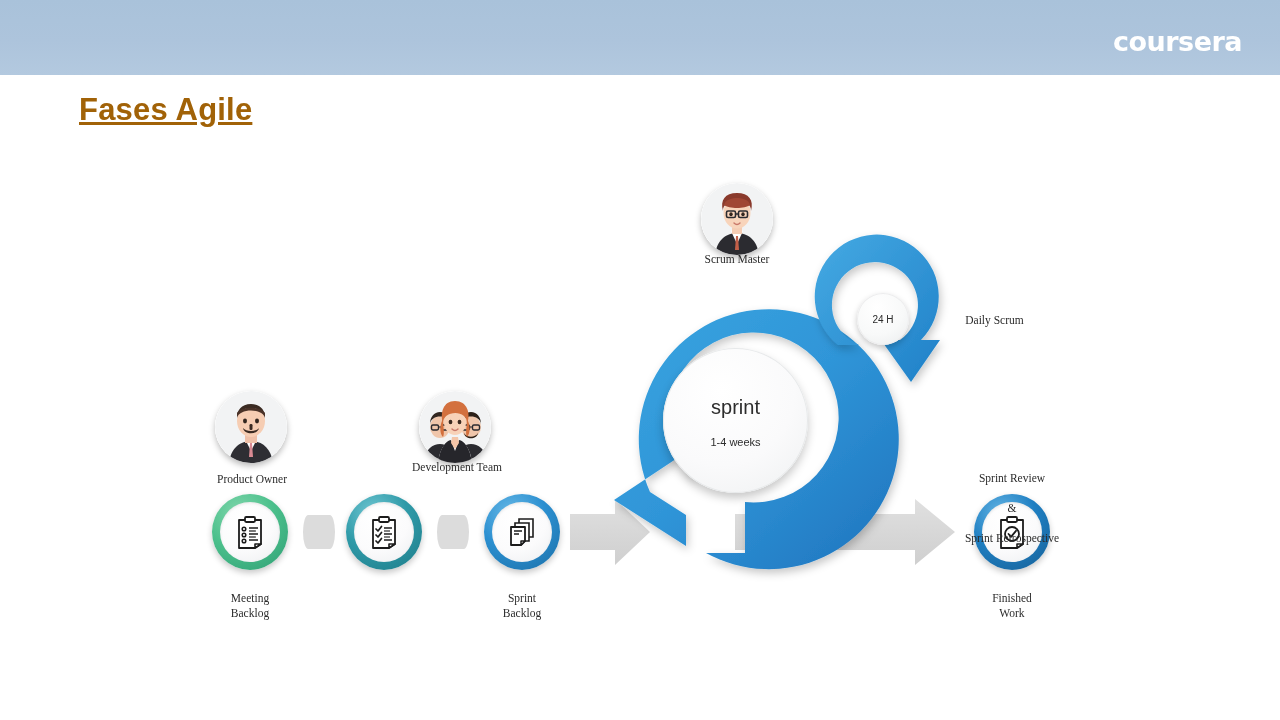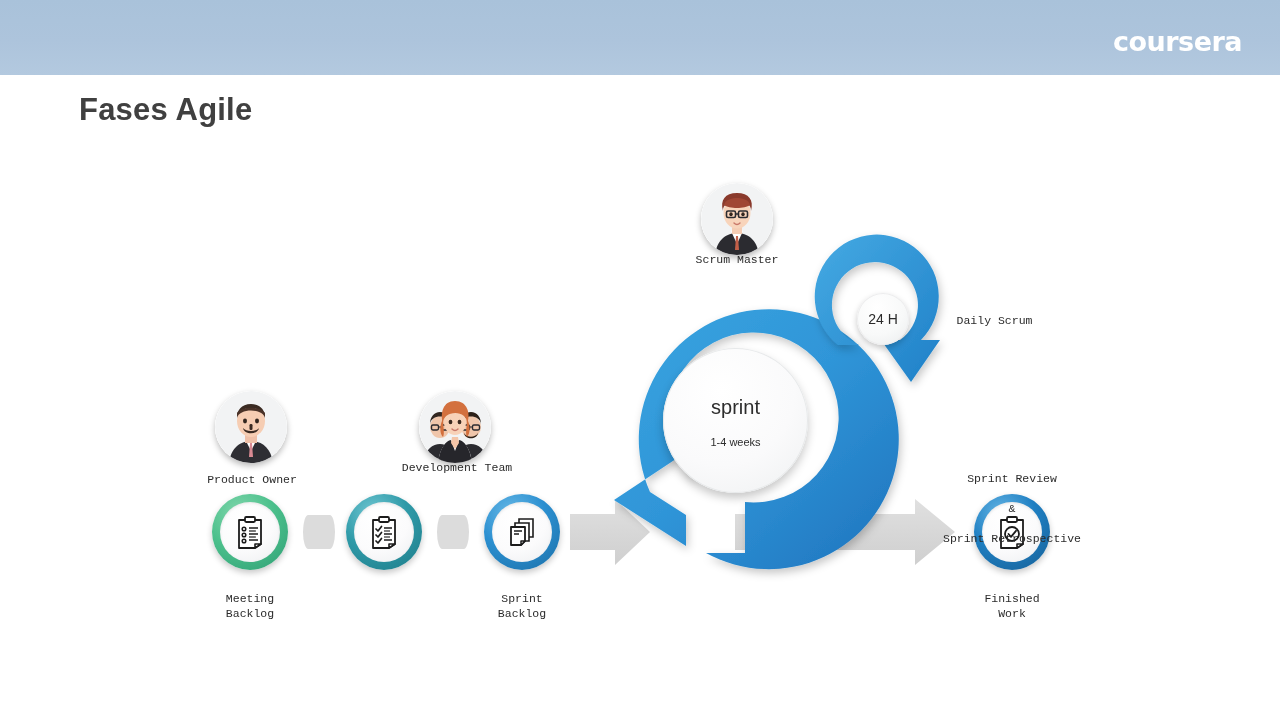--- a/index.html
+++ b/index.html
@@ -34,22 +34,23 @@
     font-family: "DejaVu Sans", sans-serif;
   }
 
   
   #page-title {
     position: absolute;
     left: 79px;
     top: 92px;
     font-size: 31px;
     font-weight: bold;
-    color: #404040;
+    color: #a16207;
     letter-spacing: 0.2px;
+    text-decoration: underline;
   }
 
   
   #diagram {
     position: absolute;
     left: 0; top: 0;
     width: 1280px;
     height: 720px;
   }
 
@@ -85,21 +86,21 @@
     box-shadow: inset 0 1px 3px rgba(0,0,0,0.10);
   }
 
   .label {
     position: absolute;
     font-size: 11.5px;
     color: #2b2b2b;
     text-align: center;
     line-height: 15px;
     white-space: pre-line;
-    font-family: Liberation Mono, monospace;
+    font-family: Liberation Serif, serif;
   }
 
   
   #sprint-disc {
     position: absolute;
     left: 663px; top: 348px;
     width: 145px; height: 145px;
     border-radius: 50%;
     background: radial-gradient(circle at 40% 30%, #ffffff 0%, #fafafb 55%, #eef0f1 100%);
     box-shadow: 0 5px 10px rgba(0,0,0,0.22), inset 0 0 0 1px #e7e9ea;
@@ -115,21 +116,21 @@
   #hours-badge {
     position: absolute;
     left: 857px; top: 293px;
     width: 52px; height: 52px;
     border-radius: 50%;
     background: radial-gradient(circle at 38% 28%, #ffffff 0%, #f8f9f9 55%, #e9ebec 100%);
     box-shadow: 0 3px 6px rgba(0,0,0,0.22), inset 0 0 0 1px #ededee;
     display: flex;
     align-items: center;
     justify-content: center;
-    font-size: 14px;
+    font-size: 10px;
     color: #2b2b2b;
   }
 
   .connector-square {
     position: absolute;
     width: 32px; height: 34px;
     background: #dcdcdc;
   }
 </style>
 </head>

